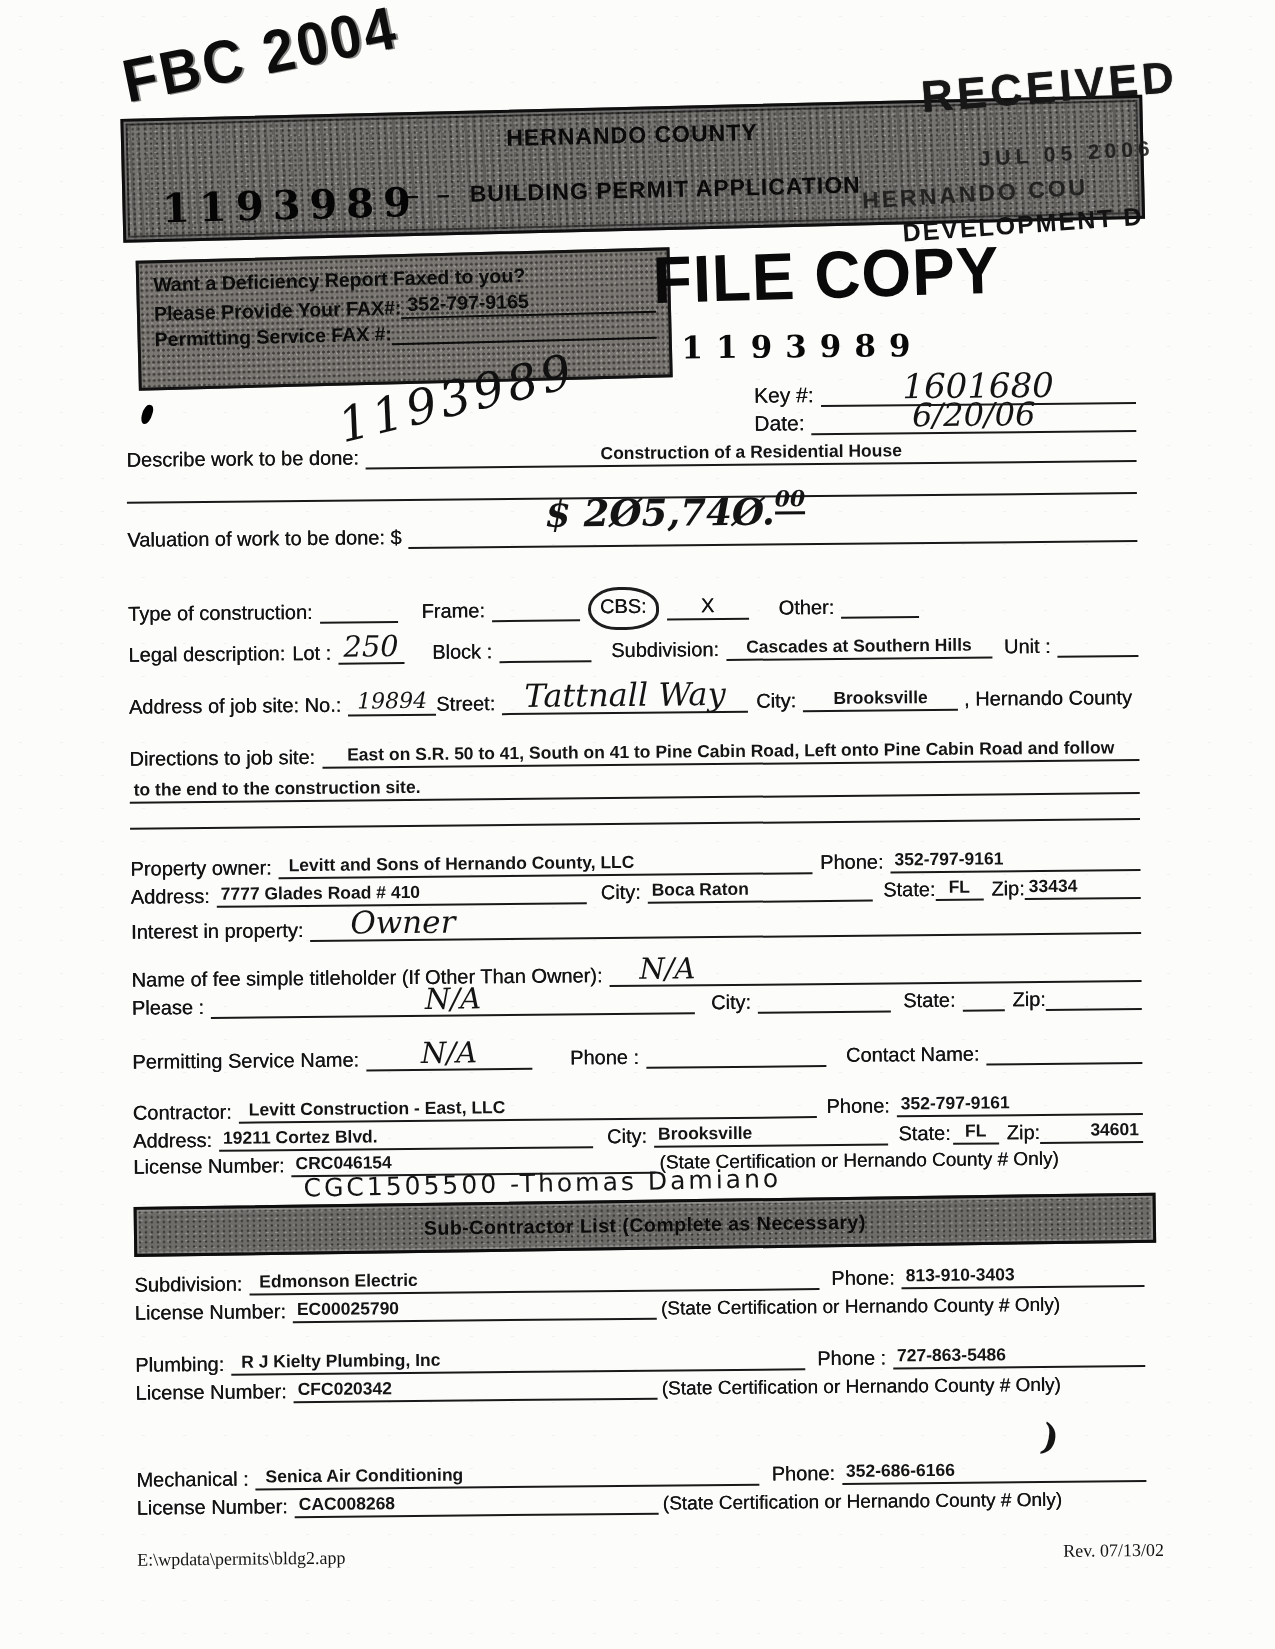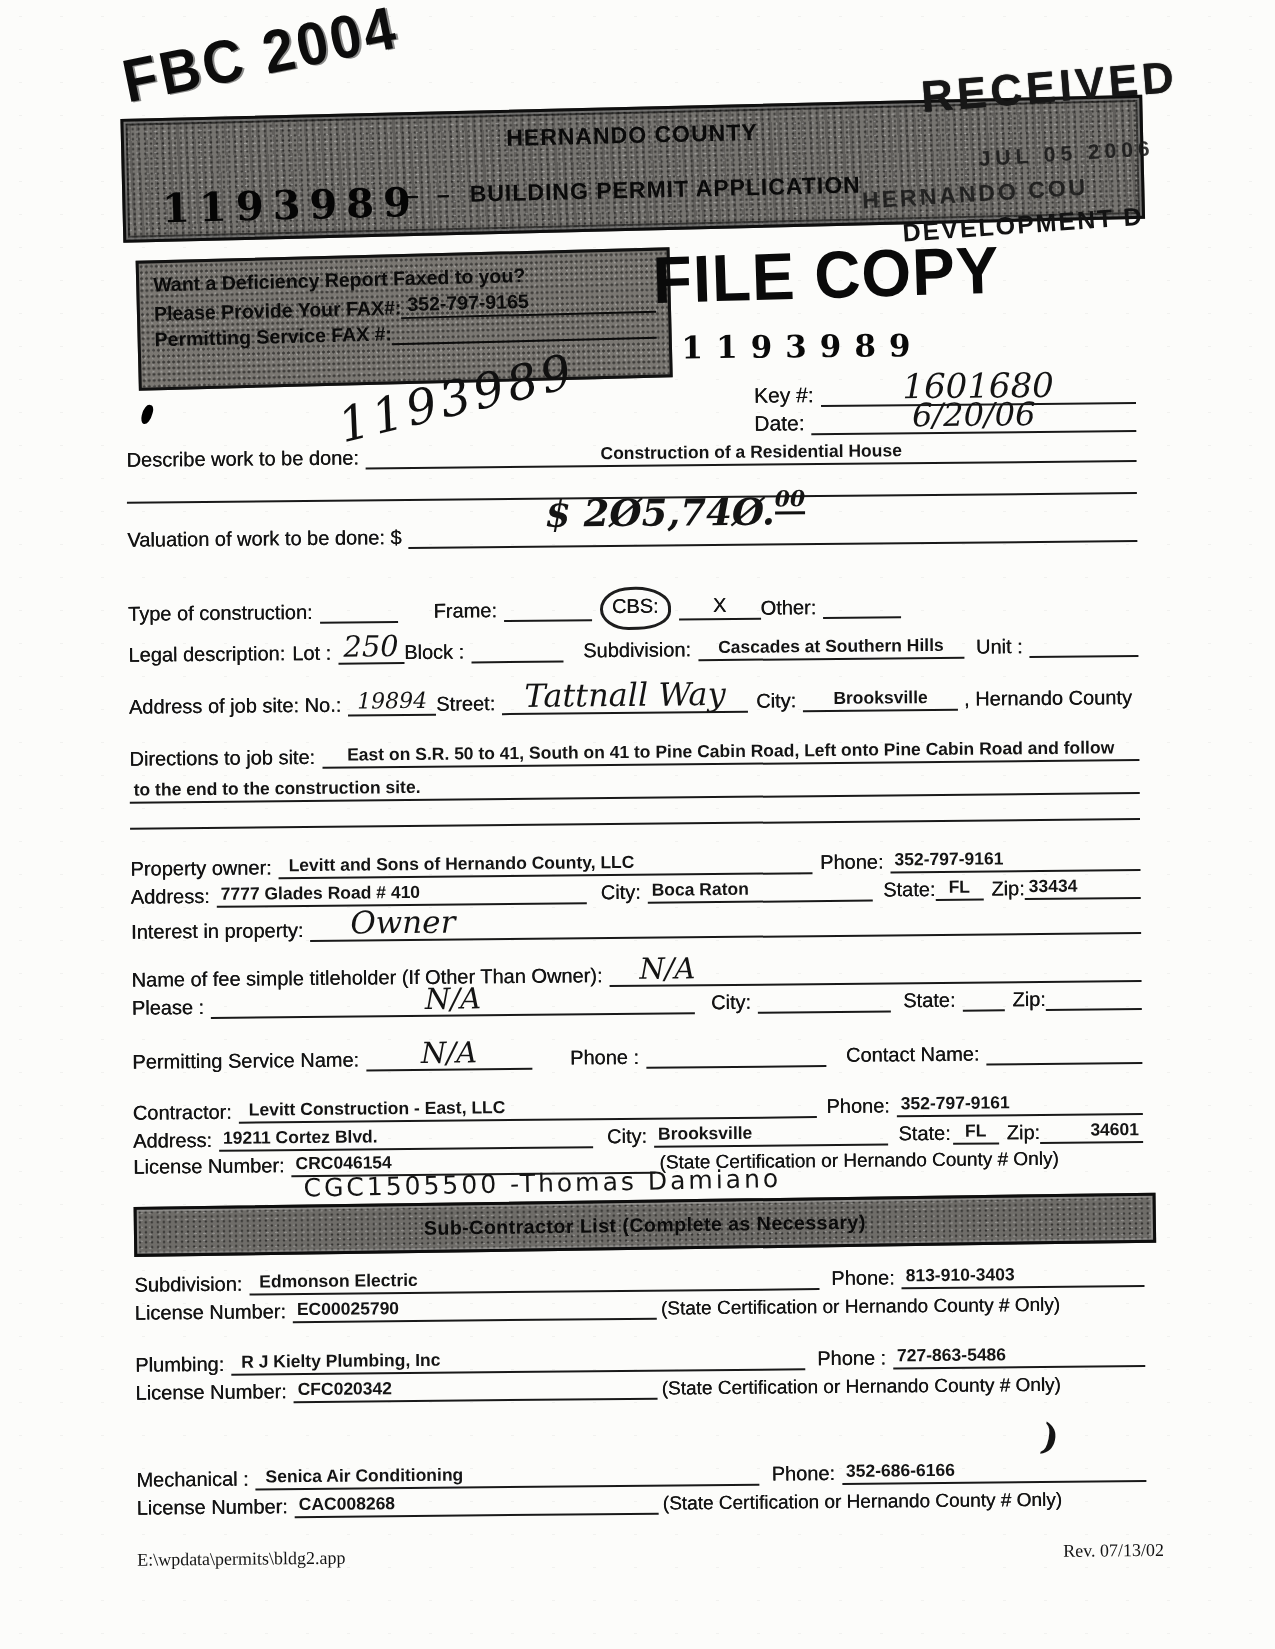--- a/index.html
+++ b/index.html
@@ -145,33 +145,33 @@
     <span class="lbl">Valuation of work to be done:  $</span>
     <span class="fill grow"></span>
   </div>
   <div style="position:absolute;left:548px;top:492px;" class="hw">
     <span style="font-size:37px;font-weight:bold;">$ 2Ø5,74Ø.</span><span style="font-size:22px;font-weight:bold;vertical-align:18px;border-bottom:3px solid #111;">00</span>
   </div>
 
   <div class="row" style="top:578px;">
     <span class="lbl">Type of construction:</span>
     <span class="fill" style="width:70px;"></span>
-    <span class="lbl" style="margin-left:36px;">Frame:</span>
+    <span class="lbl" style="margin-left:24px;">Frame:</span>
     <span class="fill" style="width:80px;"></span>
     <span class="cbs-circle">CBS:</span>
     <span class="fill" style="width:74px;"><span>X</span></span>
-    <span class="lbl" style="">Other:</span>
+    <span class="lbl" style="margin-left:30px;">Other:</span>
     <span class="fill" style="width:70px;"></span>
   </div>
 
   <div class="row" style="top:633px;">
     <span class="lbl">Legal description:</span>
     <span class="lbl">Lot :</span>
     <span class="fill" style="width:58px;"><span class="hw" style="font-size:29px;">250</span></span>
-    <span class="lbl" style="margin-left:0;">Block :</span>
+    <span class="lbl" style="margin-left:28px;">Block :</span>
     <span class="fill" style="width:84px;"></span>
     <span class="lbl" style="margin-left:20px;">Subdivision:</span>
     <span class="fill typed" style="width:258px;">Cascades at Southern Hills</span>
     <span class="lbl" style="margin-left:12px;">Unit :</span>
     <span class="fill grow"></span>
   </div>
 
   <div class="row" style="top:683px;">
     <span class="lbl">Address of job site: No.:</span>
     <span class="fill" style="width:80px;"><span class="hw" style="font-size:22px;">19894</span></span>

